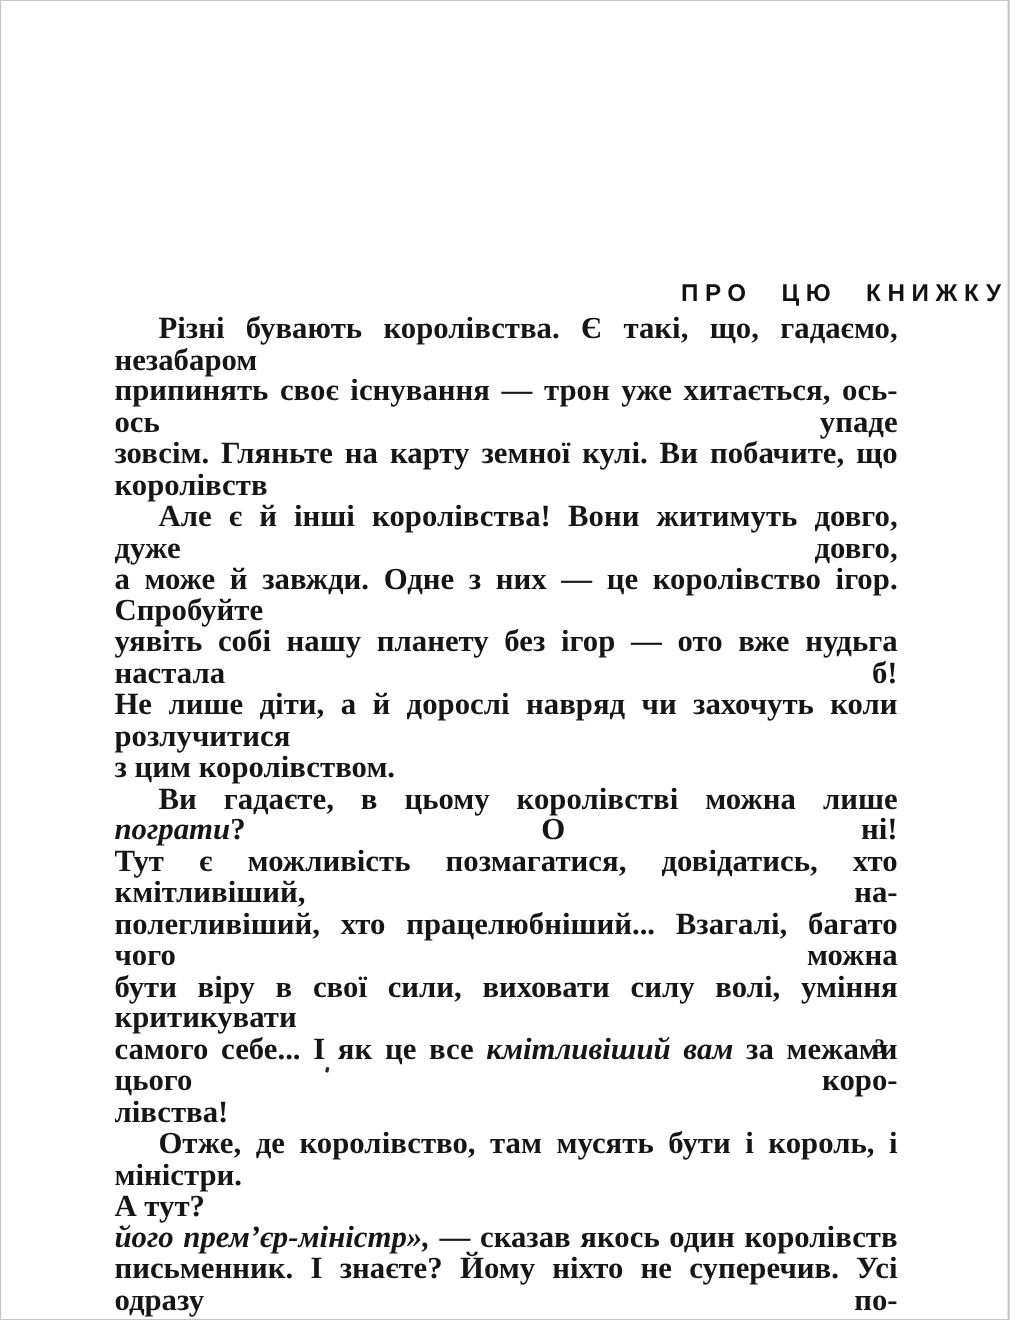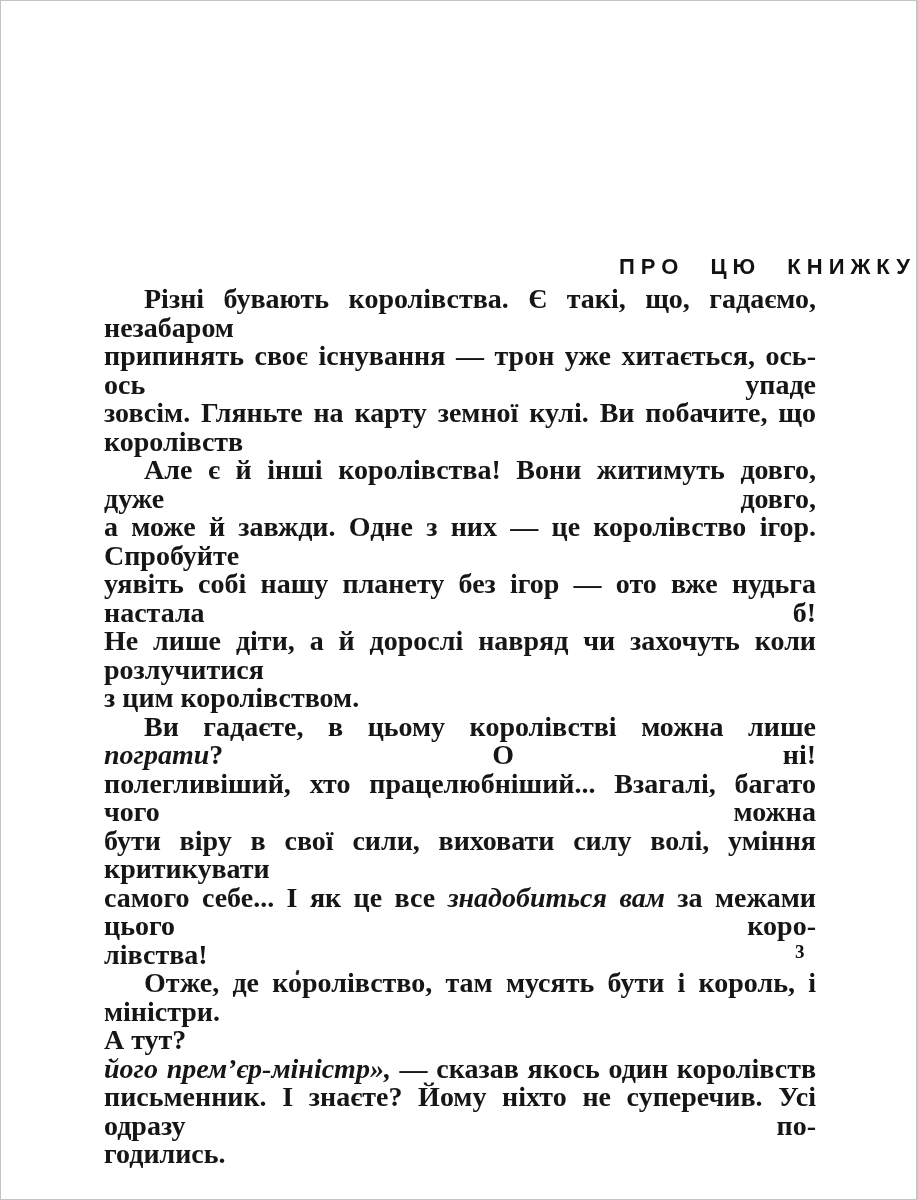--- a/index.html
+++ b/index.html
@@ -84,23 +84,24 @@
     <div class="para">
       <div class="line indent"><span>Але є й інші королівства! Вони житимуть довго, дуже довго,</span></div>
       <div class="line"><span>а може й завжди. Одне з них — це королівство ігор. Спробуйте</span></div>
       <div class="line"><span>уявіть собі нашу планету без ігор — ото вже нудьга настала б!</span></div>
       <div class="line"><span>Не лише діти, а й дорослі навряд чи захочуть коли розлучитися</span></div>
       <div class="line last"><span>з цим королівством.</span></div>
     </div>
 
     <div class="para">
       <div class="line indent"><span>Ви гадаєте, в цьому королівстві можна лише </span><span class="it">пограти</span><span>? О ні!</span></div>
+      <div class="line"><span>Тут є можливість позмагатися, довідатись, хто кмітливіший, на-</span></div>
       <div class="line"><span>полегливіший, хто працелюбніший... Взагалі, багато чого можна</span></div>
       <div class="line"><span>бути віру в свої сили, виховати силу волі, уміння критикувати</span></div>
-      <div class="line"><span>самого себе... І як це все </span><span class="it">знадобиться вам</span><span> за межами цього коро-</span></div>
+      <div class="line"><span>самого себе... І як це все </span><span class="it">кмітливіший вам</span><span> за межами цього коро-</span></div>
       <div class="line last"><span>лівства!</span></div>
     </div>
 
     <div class="para">
       <div class="line indent"><span>Отже, де королівство, там мусять бути і король, і міністри.</span></div>
       <div class="line last"><span>А тут?</span></div>
     </div>
 
     <div class="para">
       <div class="line"><span class="it">його прем’єр-міністр», </span><span>— сказав якось один королівств</span></div>

